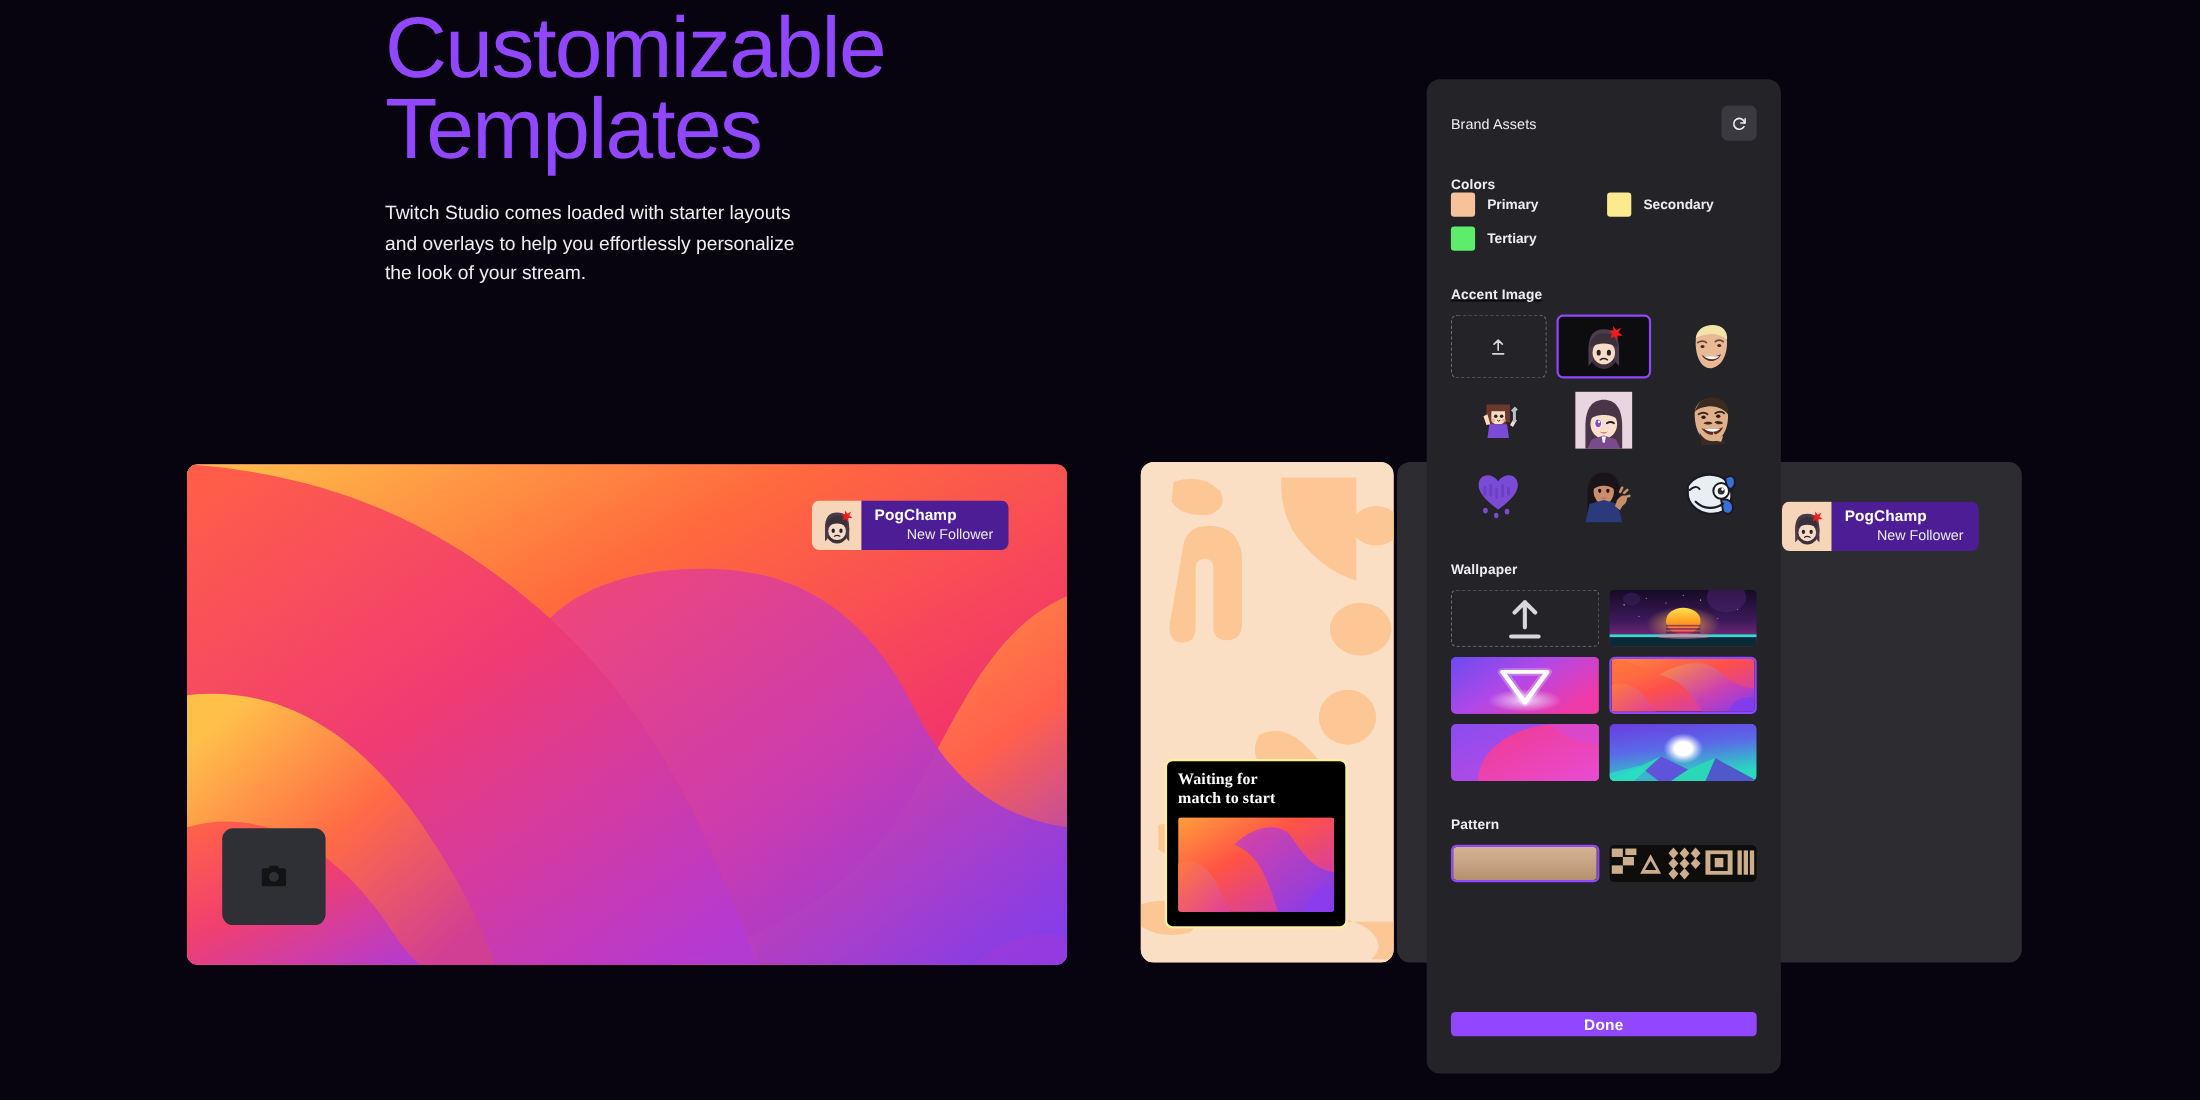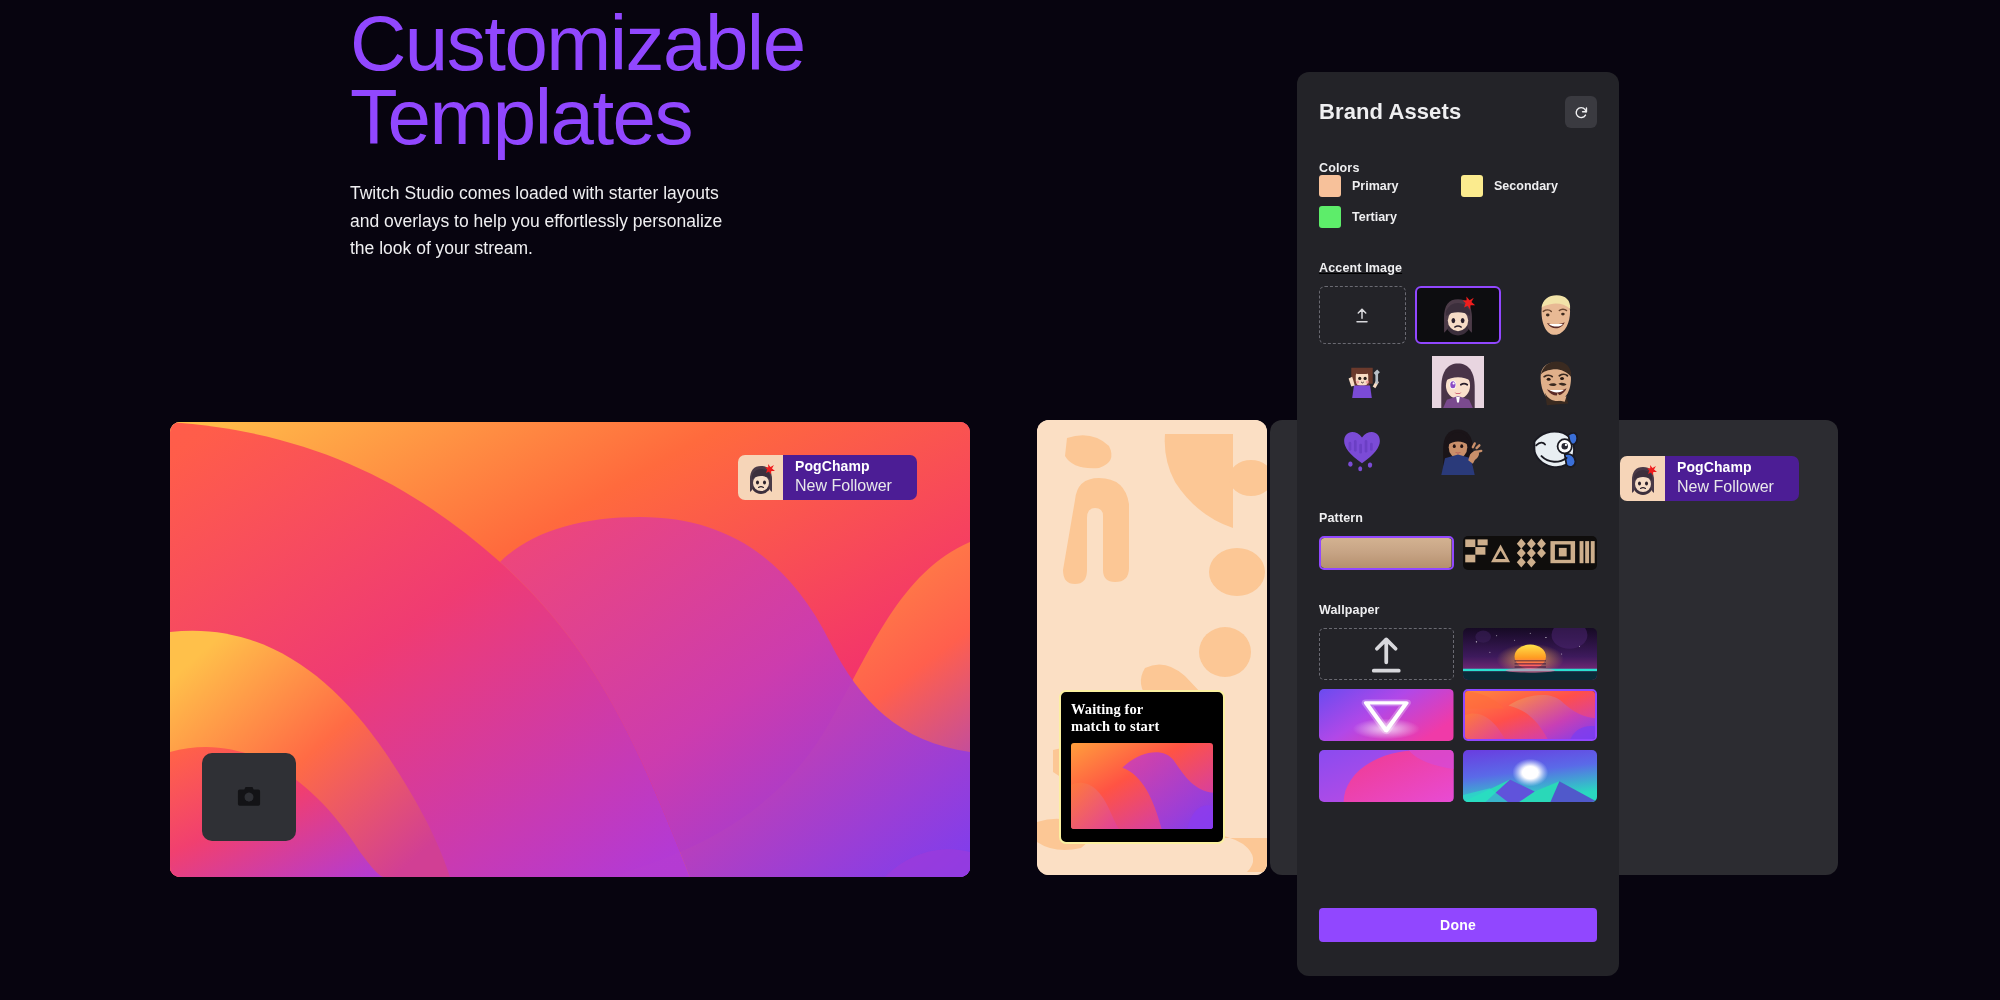--- a/index.html
+++ b/index.html
@@ -44,21 +44,21 @@
   }
   .alert-avatar{
     width:45px; background:#f6d5b8; flex:0 0 45px;
     display:flex; align-items:center; justify-content:center; position:relative;
   }
   .alert-body{
     background:#4c1d95; display:flex; flex-direction:column; justify-content:center;
     padding:0 14px 0 12px; min-width:134px;
   }
   .alert-name{ color:#fff; font-size:14px; font-weight:bold; line-height:1.2; letter-spacing:0.1px;}
-  .alert-sub{ color:#e8e8ea; font-size:16px; line-height:1.3; margin-top:1px; }
+  .alert-sub{ color:#e8e8ea; font-size:13px; line-height:1.3; margin-top:1px;text-align:right; }
 
   #alert-main{ left:738px; top:455px; }
   #alert-secondary{ left:1620px; top:456px; }
 
   
   #portrait-panel{
     position:absolute; left:1037px; top:420px; width:230px; height:455px;
     border-radius:12px; overflow:hidden; background:#fadcc0;
   }
   #portrait-panel svg{ width:100%; height:100%; display:block; }
@@ -84,21 +84,21 @@
 
   
   #brand-assets-panel{
     position:absolute; left:1297px; top:72px; width:322px; height:904px;
     background:#232328; border-radius:12px; overflow:hidden;
   }
   #panel-header{
     display:flex; align-items:center; justify-content:space-between;
     padding:24px 22px 0 22px;
   }
-  #panel-title{ color:#efeff1; font-size:22px; font-weight:700; letter-spacing:0.1px;}
+  #panel-title{ color:#efeff1; font-size:13px; font-weight:400; letter-spacing:0.1px;}
   #refresh-button{
     width:32px; height:32px; border-radius:6px; background:#3a3a40;
     display:flex; align-items:center; justify-content:center; cursor:pointer;
     border:none;
   }
   #refresh-button svg{ width:17px; height:17px; stroke:#efeff1; fill:none; stroke-width:2; }
 
   .section{ padding:0 22px; }
   .section-label{
     color:#efeff1; font-size:12.5px; font-weight:bold; letter-spacing:0.15px;margin-top:33px;
@@ -145,21 +145,21 @@
   #pattern-section{ margin-top:22px; }
   #pattern-grid{
     display:grid; grid-template-columns:1fr 1fr; gap:9px; margin-top:11px;
   }
   .pt-cell{ height:34px; border-radius:5px; overflow:hidden; cursor:pointer; }
   .pt-cell.selected{ border:2.5px solid #9147ff; }
   .pt-cell svg{ width:100%; height:100%; display:block; }
 
   
   #done-button{
-    position:absolute; left:22px; bottom:34px; width:278px; height:34px;
+    position:absolute; left:22px; bottom:34px; width:278px; height:22px;
     background:#9147ff; border:none; border-radius:4px; cursor:pointer;
     color:#fff; font-size:14px; font-weight:bold; font-family:"Liberation Sans", sans-serif;
     letter-spacing:0.2px;
   }
   #panel-fade{
     position:absolute; left:0; right:0; bottom:78px; height:26px;
     background:linear-gradient(to bottom, rgba(35,35,40,0), #232328);
     pointer-events:none;
   }
 </style>
@@ -455,65 +455,20 @@
         <div class="accent-cell">
           <svg viewBox="0 0 56 56" width="50" height="50">
    <path d="M6 20 C12 10 26 6 38 10 C48 14 52 24 50 34 C48 44 38 50 26 48 C14 46 6 36 6 28 Z" fill="#e8eef2" stroke="#1a1a22" stroke-width="2.2"></path>
    <path d="M44 12 C50 8 54 10 54 16 C54 22 50 24 46 22 Z" fill="#3a6fd8" stroke="#1a1a22" stroke-width="2"></path>
    <path d="M40 34 C46 32 52 36 52 42 C52 48 46 50 42 46 Z" fill="#3a6fd8" stroke="#1a1a22" stroke-width="2"></path>
    <circle cx="40" cy="25" r="8" fill="#fff" stroke="#1a1a22" stroke-width="2"></circle>
    <circle cx="40" cy="25" r="3.6" fill="#2a2a34"></circle>
    <circle cx="41.4" cy="23.4" r="1.3" fill="#fff"></circle>
    <path d="M14 36 C22 44 34 44 42 38" stroke="#1a1a22" stroke-width="2.2" fill="none" stroke-linecap="round"></path>
    <path d="M8 24 C12 20 16 20 18 23" stroke="#1a1a22" stroke-width="2" fill="none" stroke-linecap="round"></path>
-          </svg>
-        </div>
-      </div>
-  </div>
-
-  <div class="section" id="pattern-section">
-    <div class="section-label">Pattern</div>
-    <div id="pattern-grid">
-        <div class="pt-cell selected">
-          <svg viewBox="0 0 120 40" preserveAspectRatio="none">
-   <defs>
-              <linearGradient id="ptSolid" x1="0" y1="0" x2="0" y2="1">
-     <stop offset="0" stop-color="#d3b291"></stop>
-                <stop offset="0.5" stop-color="#c6a384"></stop>
-     <stop offset="1" stop-color="#b5906e"></stop>
-              </linearGradient>
-            </defs>
-   <rect width="120" height="40" rx="3" fill="url(#ptSolid)"></rect>
-          </svg>
-        </div>
-        <div class="pt-cell">
-          <svg viewBox="0 0 120 40" preserveAspectRatio="none">
-   <rect width="120" height="40" fill="#0f0d0c"></rect>
-   <g fill="#cdae8c">
-     <rect x="2" y="4" width="9" height="9"></rect>
-              <rect x="11" y="13" width="9" height="9"></rect>
-     <rect x="2" y="22" width="9" height="9"></rect>
-              <rect x="13" y="4" width="9" height="7"></rect>
-     <path d="M25 31 L33.5 10 L42 31 Z"></path>
-     <path d="M48 20 L52 14 L56 20 L52 26 Z"></path>
-              <path d="M57 20 L61 14 L65 20 L61 26 Z"></path>
-     <path d="M66 20 L70 14 L74 20 L70 26 Z"></path>
-              <path d="M48 31 L52 25 L56 31 L52 37 Z"></path>
-     <path d="M57 31 L61 25 L65 31 L61 37 Z"></path>
-              <path d="M48 9 L52 3 L56 9 L52 15 Z"></path>
-     <path d="M57 9 L61 3 L65 9 L61 15 Z"></path>
-              <path d="M66 9 L70 3 L74 9 L70 15 Z"></path>
-     <rect x="78" y="6" width="22" height="26"></rect>
-     <rect x="104" y="6" width="3.5" height="26"></rect>
-              <rect x="109" y="6" width="3.5" height="26"></rect>
-     <rect x="114" y="6" width="3.5" height="26"></rect>
-   </g>
-   <rect x="82" y="10" width="14" height="18" fill="#0f0d0c"></rect>
-   <rect x="85.5" y="14" width="7" height="10" fill="#cdae8c"></rect>
-   <path d="M29 27 L33.5 17 L38 27 Z" fill="#0f0d0c"></path>
           </svg>
         </div>
       </div>
   </div>
 
   <div class="section" id="wallpaper-section">
     <div class="section-label">Wallpaper</div>
     <div id="wallpaper-grid">
         <div class="wp-cell upload">
           <svg class="upload-arrow" viewBox="0 0 24 24">
@@ -644,15 +599,60 @@
    <circle cx="60" cy="26" r="7.5" fill="#fff"></circle>
    <path d="M0 60 L42 34 L64 48 L86 36 L120 60 Z" fill="#2ad8b8"></path>
    <path d="M42 34 L64 48 L50 60 L20 60 Z" fill="#6a3ce0" opacity="0.85"></path>
    <path d="M86 36 L120 60 L78 60 Z" fill="#5a3ad0" opacity="0.8"></path>
    <path d="M0 52 L24 44 L40 60 L0 60 Z" fill="#2ae0c4" opacity="0.7"></path>
           </svg>
         </div>
       </div>
   </div>
 
+  <div class="section" id="pattern-section">
+    <div class="section-label">Pattern</div>
+    <div id="pattern-grid">
+        <div class="pt-cell selected">
+          <svg viewBox="0 0 120 40" preserveAspectRatio="none">
+   <defs>
+              <linearGradient id="ptSolid" x1="0" y1="0" x2="0" y2="1">
+     <stop offset="0" stop-color="#d3b291"></stop>
+                <stop offset="0.5" stop-color="#c6a384"></stop>
+     <stop offset="1" stop-color="#b5906e"></stop>
+              </linearGradient>
+            </defs>
+   <rect width="120" height="40" rx="3" fill="url(#ptSolid)"></rect>
+          </svg>
+        </div>
+        <div class="pt-cell">
+          <svg viewBox="0 0 120 40" preserveAspectRatio="none">
+   <rect width="120" height="40" fill="#0f0d0c"></rect>
+   <g fill="#cdae8c">
+     <rect x="2" y="4" width="9" height="9"></rect>
+              <rect x="11" y="13" width="9" height="9"></rect>
+     <rect x="2" y="22" width="9" height="9"></rect>
+              <rect x="13" y="4" width="9" height="7"></rect>
+     <path d="M25 31 L33.5 10 L42 31 Z"></path>
+     <path d="M48 20 L52 14 L56 20 L52 26 Z"></path>
+              <path d="M57 20 L61 14 L65 20 L61 26 Z"></path>
+     <path d="M66 20 L70 14 L74 20 L70 26 Z"></path>
+              <path d="M48 31 L52 25 L56 31 L52 37 Z"></path>
+     <path d="M57 31 L61 25 L65 31 L61 37 Z"></path>
+              <path d="M48 9 L52 3 L56 9 L52 15 Z"></path>
+     <path d="M57 9 L61 3 L65 9 L61 15 Z"></path>
+              <path d="M66 9 L70 3 L74 9 L70 15 Z"></path>
+     <rect x="78" y="6" width="22" height="26"></rect>
+     <rect x="104" y="6" width="3.5" height="26"></rect>
+              <rect x="109" y="6" width="3.5" height="26"></rect>
+     <rect x="114" y="6" width="3.5" height="26"></rect>
+   </g>
+   <rect x="82" y="10" width="14" height="18" fill="#0f0d0c"></rect>
+   <rect x="85.5" y="14" width="7" height="10" fill="#cdae8c"></rect>
+   <path d="M29 27 L33.5 17 L38 27 Z" fill="#0f0d0c"></path>
+          </svg>
+        </div>
+      </div>
+  </div>
+
   <div id="panel-fade"></div>
   <button id="done-button">Done</button>
 </div>
 
 </body></html>

